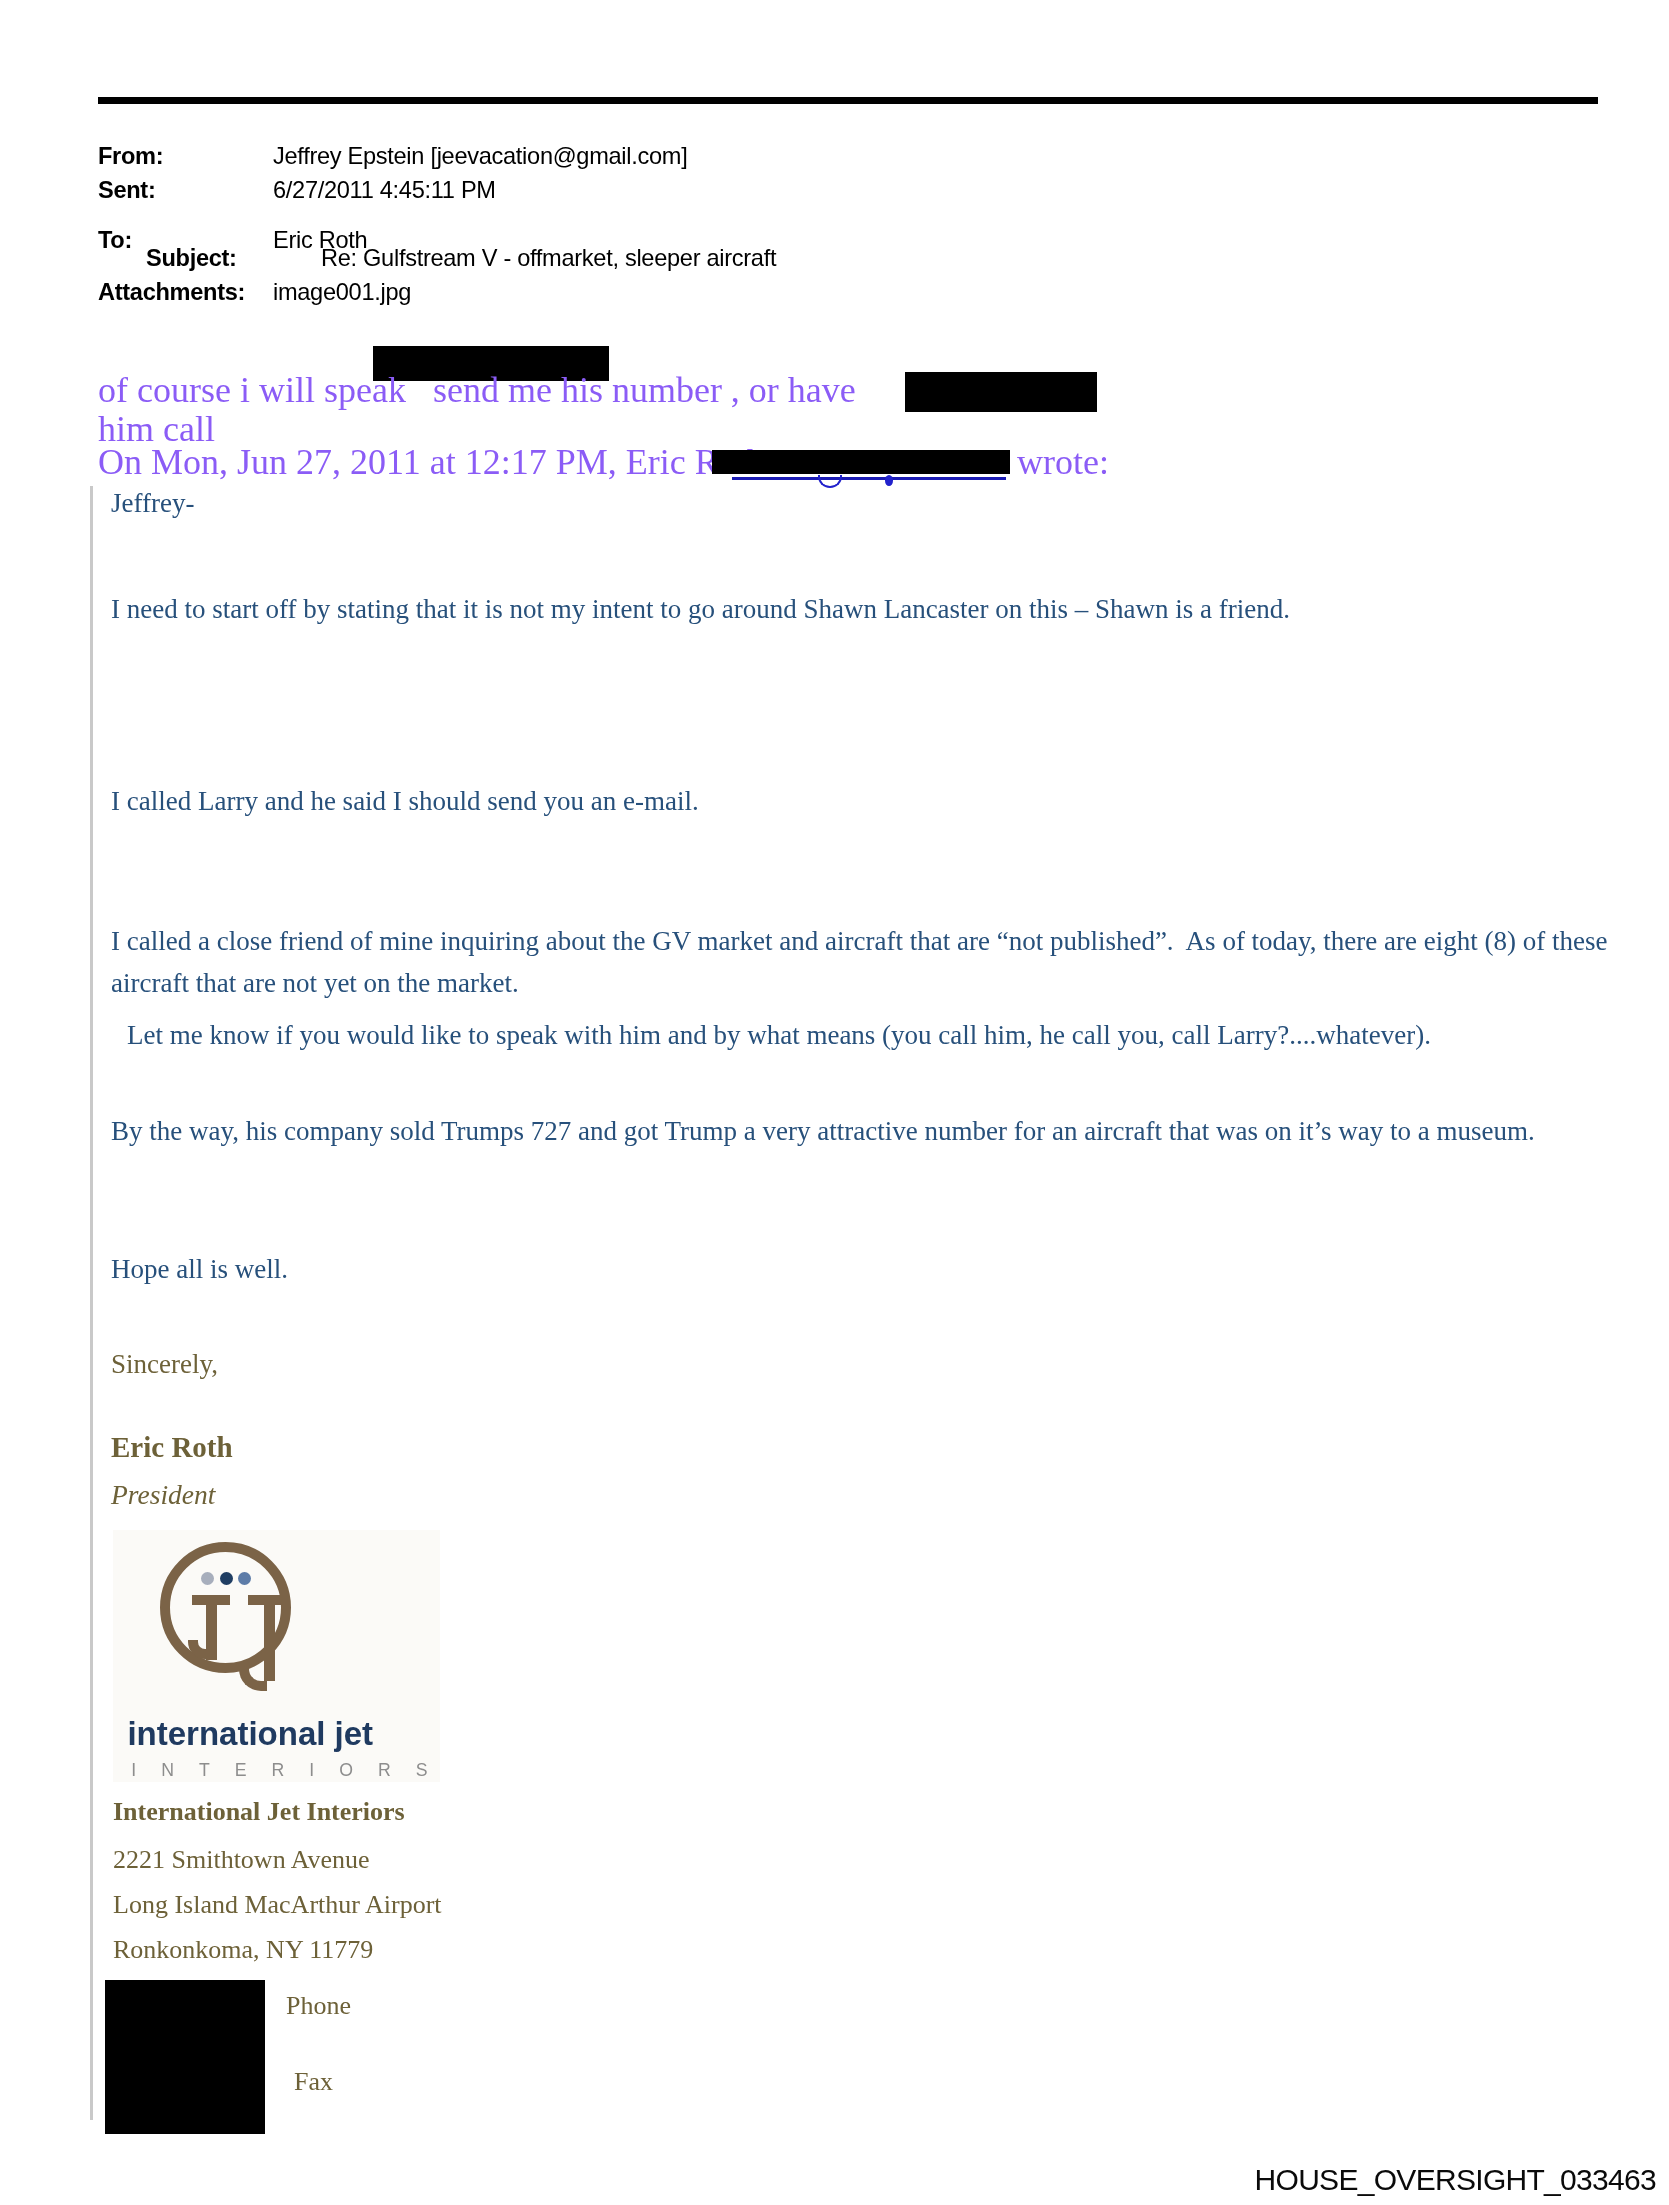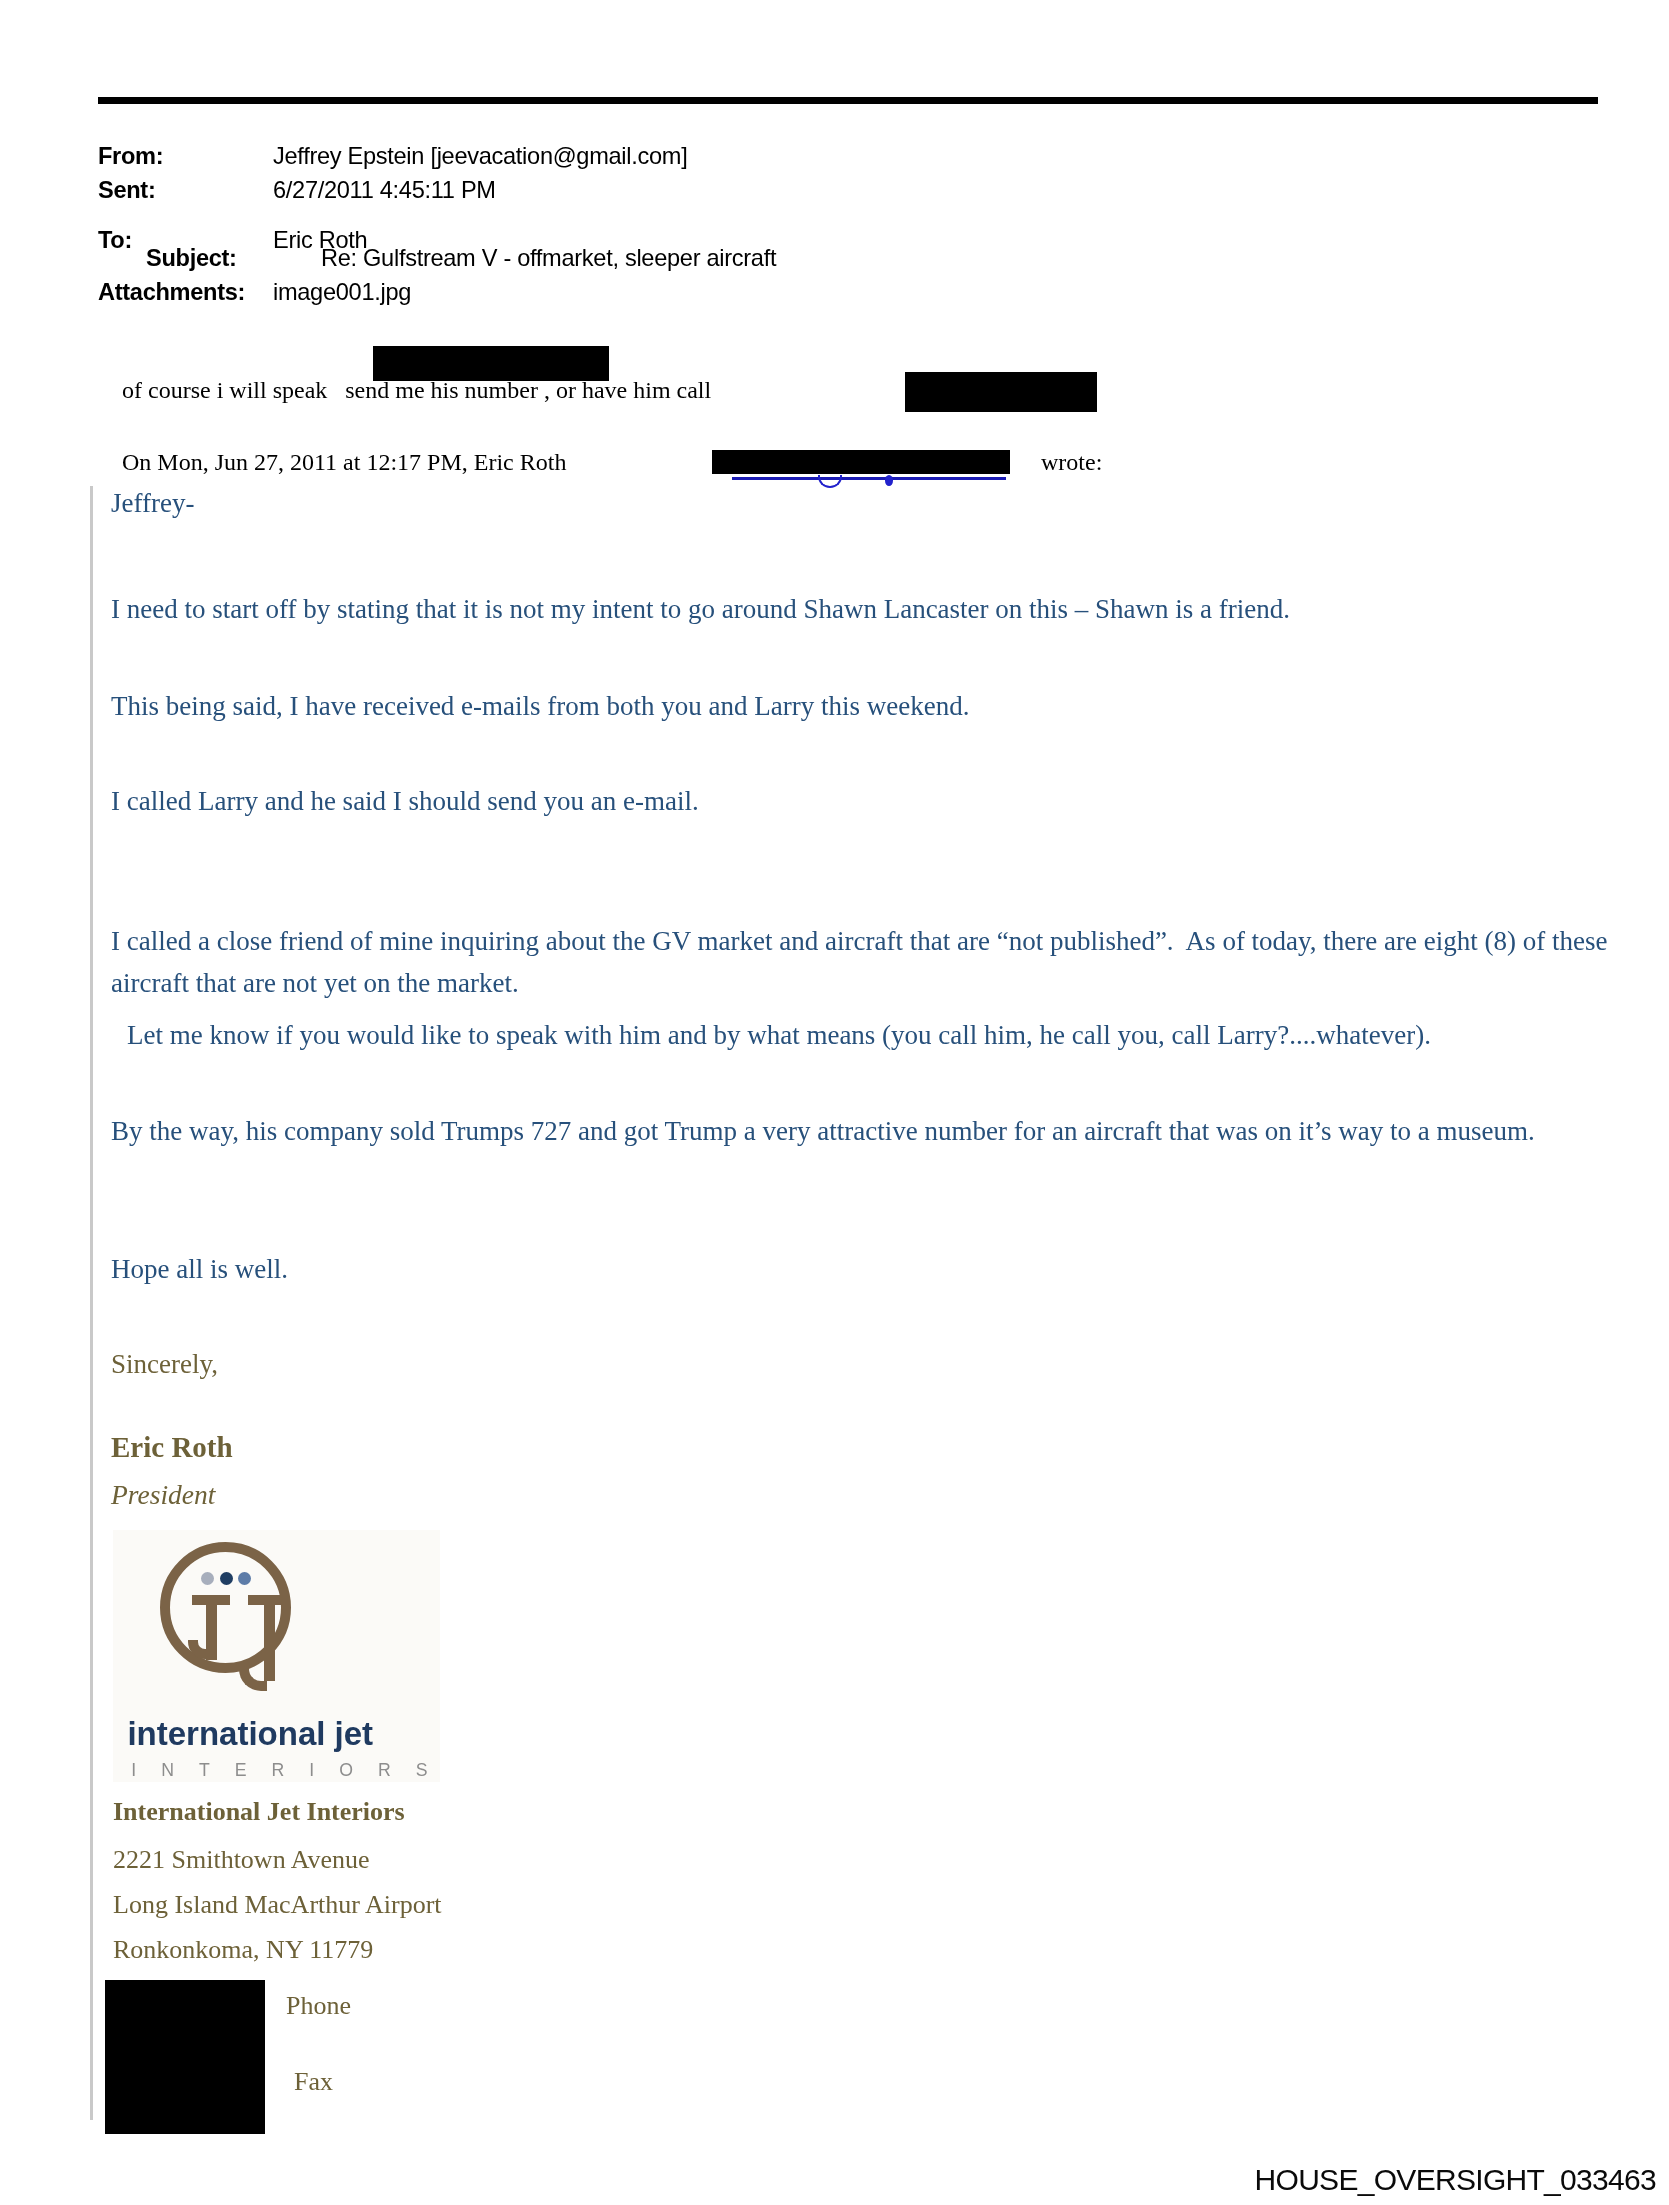--- a/index.html
+++ b/index.html
@@ -13,21 +13,21 @@
   .hdr{position:absolute;left:98px;top:143px;width:916px;
        font-family:"Liberation Sans", sans-serif;font-size:23.6px;letter-spacing:-0.3px;color:#000;}
   .hdr-row{position:absolute;left:0;height:33px;white-space:nowrap;}
   .hdr-label{display:inline-block;width:175px;font-weight:bold;}
   .hdr-value{display:inline-block;}
   .r0{top:0px;} .r1{top:34px;} .r2{top:84px;} .r3{top:102px;margin-left:48px;} .r4{top:136px;}
 
   .redaction{position:absolute;background:#000;}
 
   
-  .black-serif{position:absolute;color:#000000;font-size:24px;line-height:39px;white-space:pre-wrap;margin-left:24px;}
+  .black-serif{position:absolute;color:#8b5cf6;font-size:36px;line-height:39px;white-space:pre-wrap;}
 
   .quote-underline{position:absolute;left:732px;top:477px;width:274px;height:2.6px;background:#1b1bb4;}
   .link-loop{position:absolute;left:818px;top:475px;width:19.6px;height:10.5px;
              border:2.6px solid #2222cc;border-top:none;border-radius:0 0 11.8px 11.8px;background:transparent;}
   .link-blob{position:absolute;left:885px;top:475px;width:7.9px;height:10.5px;background:#2222cc;border-radius:50%;}
 
   
   .quote-border{position:absolute;left:90px;top:486px;width:3.3px;height:1634px;background:#c9c9c9;}
   .blue-par{position:absolute;left:111px;width:1525px;color:#27507b;font-size:27px;line-height:42px;white-space:pre-wrap;}
   .olive{color:#6d6138;}
@@ -96,21 +96,20 @@
   <div class="redaction" style="left:712px;top:450px;width:298px;height:24px;"></div>
   <div class="quote-underline"></div>
   <div class="link-loop"></div>
   <div class="link-blob"></div>
   <div class="black-serif" style="left:1017px;top:443px;">wrote:</div>
 
   <div class="quote-border"></div>
 
   <div class="blue-par" style="top:482px;">Jeffrey-</div>
   <div class="blue-par" style="top:588px;">I need to start off by stating that it is not my intent to go around Shawn Lancaster on this – Shawn is a friend.</div>
-  <div class="blue-par" style="top:685px;">This being said, I have received e-mails from both you and Larry this weekend.</div>
   <div class="blue-par" style="top:780px;">I called Larry and he said I should send you an e-mail.</div>
   <div class="blue-par" style="top:920px;">I called a close friend of mine inquiring about the GV market and aircraft that are “not published”.  As of today, there are eight (8) of these aircraft that are not yet on the market.</div>
   <div class="blue-par" style="top:1014px;margin-left:16px;">Let me know if you would like to speak with him and by what means (you call him, he call you, call Larry?....whatever).</div>
   <div class="blue-par" style="top:1110px;">By the way, his company sold Trumps 727 and got Trump a very attractive number for an aircraft that was on it’s way to a museum.</div>
   <div class="blue-par" style="top:1248px;">Hope all is well.</div>
 
   <div class="blue-par olive" style="top:1343px;">Sincerely,</div>
 
   <div class="sig-name" style="top:1431px;">Eric Roth</div>
   <div class="sig-title" style="top:1479px;">President</div>

